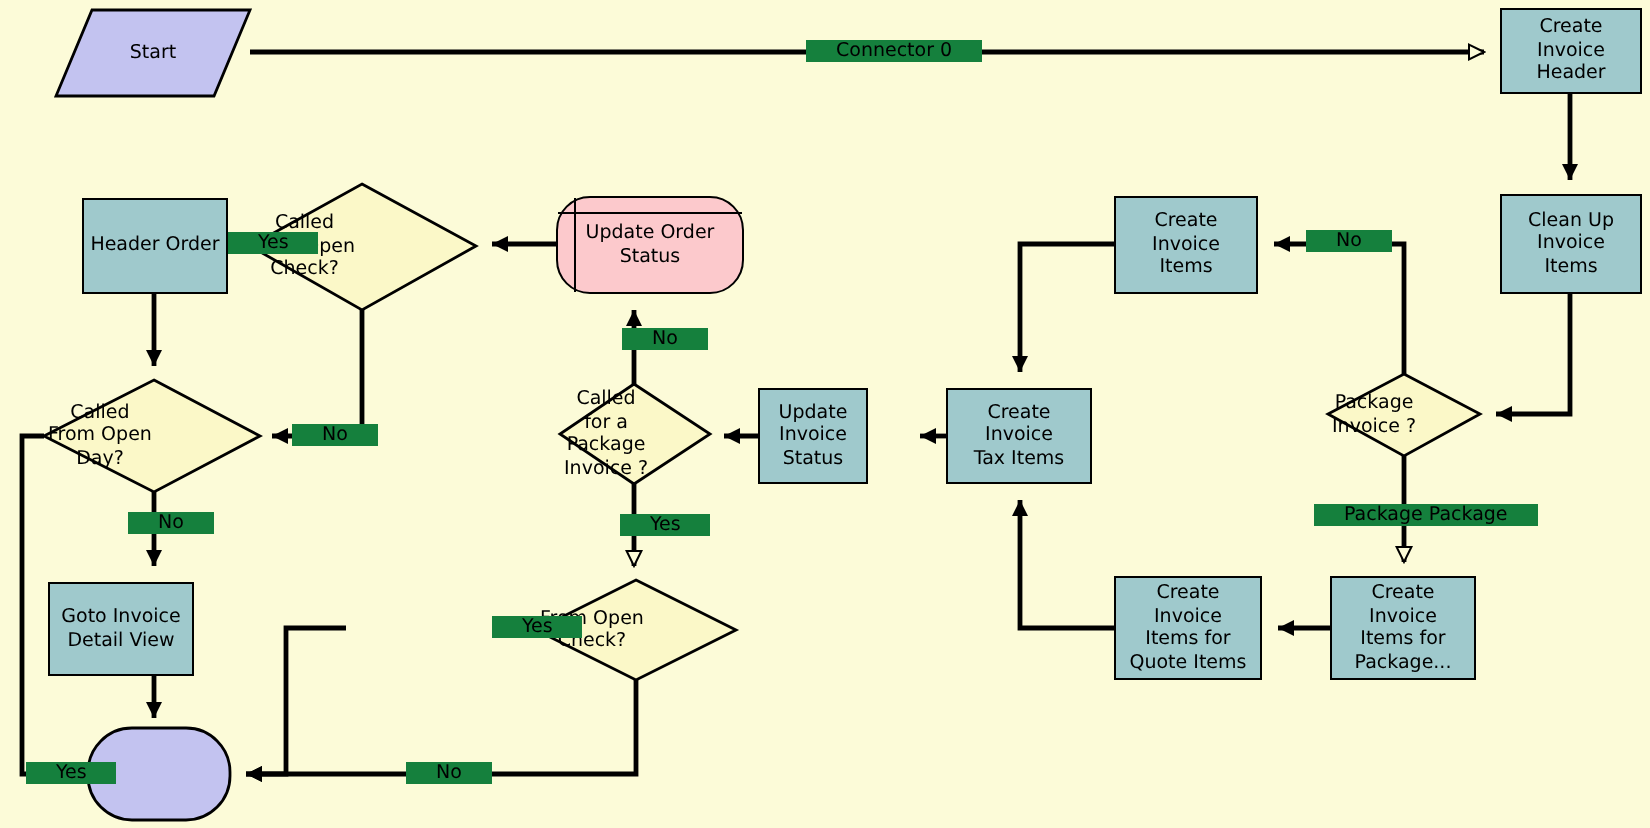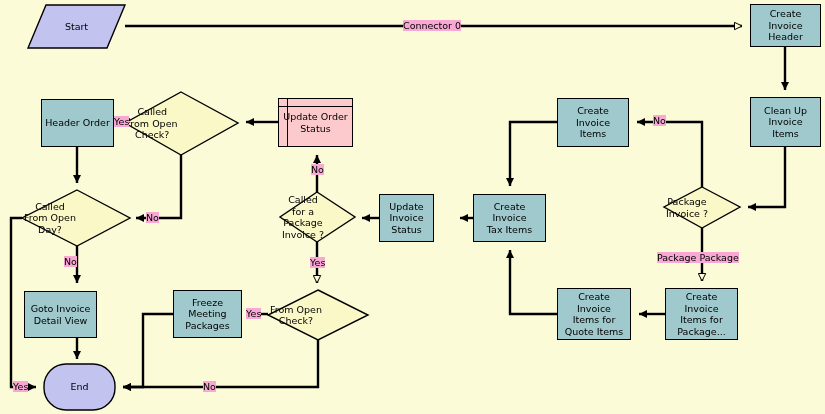--- a/index.html
+++ b/index.html
@@ -77,22 +77,22 @@
     pointer-events: none;
   }
   .node-decision .node-label {
     pointer-events: auto;
   }
   .edge-label {
     position: absolute;
     font-size: 9.5px;
     line-height: 11px;
     color: #000000;
-    background: #f9a8d4;
-    padding: 0 0;
+    background: #15803d;
+    padding: 0 15px;
     white-space: nowrap;
     z-index: 6;
   }
   .term-text {
     position: relative;
     z-index: 3;
     font-size: 9.5px;
   }
 </style>
 </head>
@@ -164,23 +164,20 @@
       <rect x="44" y="364" width="71" height="46" rx="22" ry="22" fill="#c3c3f0"></rect>
 
       <polygon points="181,92 238,123 181,155 125,123" fill="#fbf8c8"></polygon>
       <polygon points="77,190 130,218 77,246 22,218" fill="#fbf8c8"></polygon>
       <polygon points="317,192 355,217 317,242 280,217" fill="#fbf8c8"></polygon>
       <polygon points="318,290 368,315 318,340 268,315" fill="#fbf8c8"></polygon>
       <polygon points="702,187 740,207 702,228 664,207" fill="#fbf8c8"></polygon>
     </g>
   </svg>
 
-  <div class="node node-terminator" style="left:44px; top:364px; width:71px; height:46px;">
-    <span class="term-text">End</span>
-  </div>
 
   <div class="node node-terminator" style="left:28px; top:5px; width:97px; height:43px;">
     <span class="term-text">Start</span>
   </div>
 
   <div class="node node-process" style="left:750px; top:4px; width:71px; height:43px;">
     <span class="node-label">Create<br>Invoice<br>Header</span>
   </div>
 
   <div class="node node-process" style="left:750px; top:97px; width:71px; height:50px;">
@@ -200,35 +197,32 @@
   </div>
 
   <div class="node node-process" style="left:473px; top:194px; width:73px; height:48px;">
     <span class="node-label">Create<br>Invoice<br>Tax Items</span>
   </div>
 
   <div class="node node-process" style="left:379px; top:194px; width:55px; height:48px;">
     <span class="node-label">Update<br>Invoice<br>Status</span>
   </div>
 
-  <div class="node node-subprocess" style="left:278px; top:98px; width:75px; height:49px;">
+  <div class="node node-subprocess" style="left:278px; top:98px; width:94px; height:49px;border-radius:17px;">
     <span class="node-label">Update Order<br>Status</span>
   </div>
 
   <div class="node node-process" style="left:41px; top:99px; width:73px; height:48px;">
     <span class="node-label">Header Order</span>
   </div>
 
   <div class="node node-process" style="left:24px; top:291px; width:73px; height:47px;">
     <span class="node-label">Goto Invoice<br>Detail View</span>
   </div>
 
-  <div class="node node-process" style="left:173px; top:290px; width:69px; height:48px;">
-    <span class="node-label">Freeze<br>Meeting<br>Packages</span>
-  </div>
 
   <div class="node-decision" style="left:125px; top:92px; width:113px; height:63px;">
     <span class="node-label">Called<br>from Open<br>Check?</span>
   </div>
 
   <div class="node-decision" style="left:22px; top:190px; width:108px; height:56px;">
     <span class="node-label">Called<br>From Open<br>Day?</span>
   </div>
 
   <div class="node-decision" style="left:280px; top:192px; width:75px; height:50px;">

